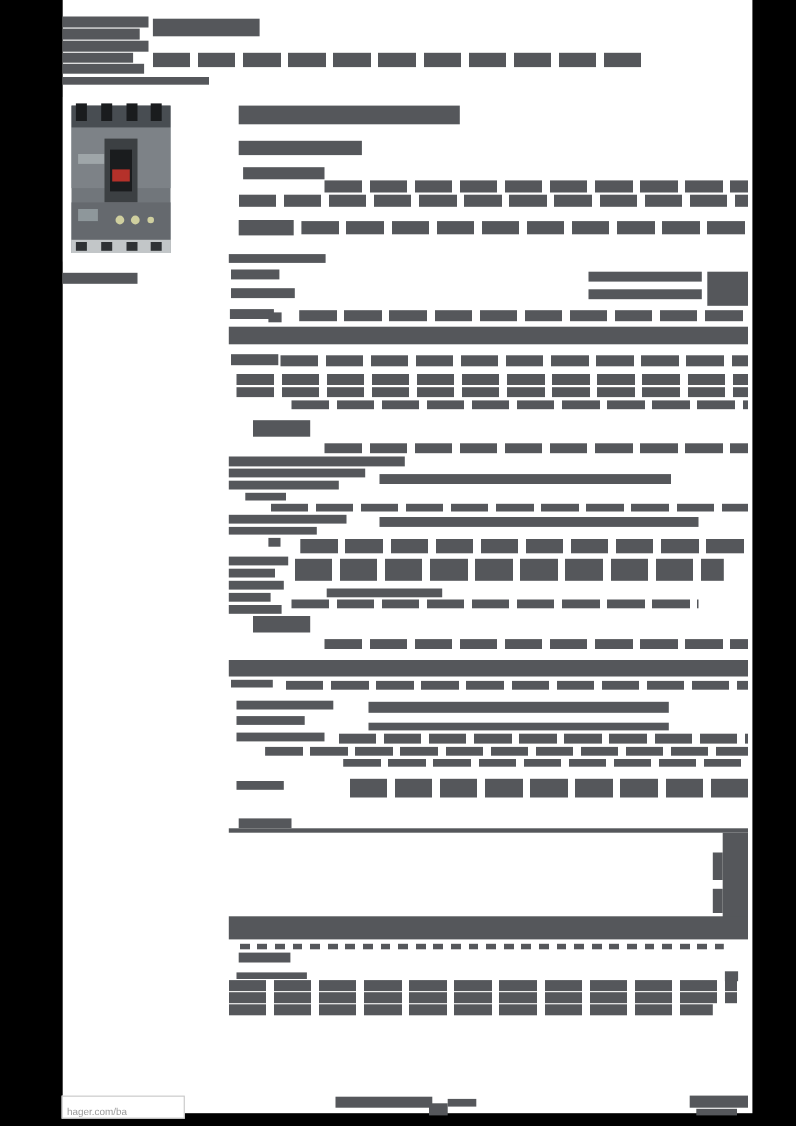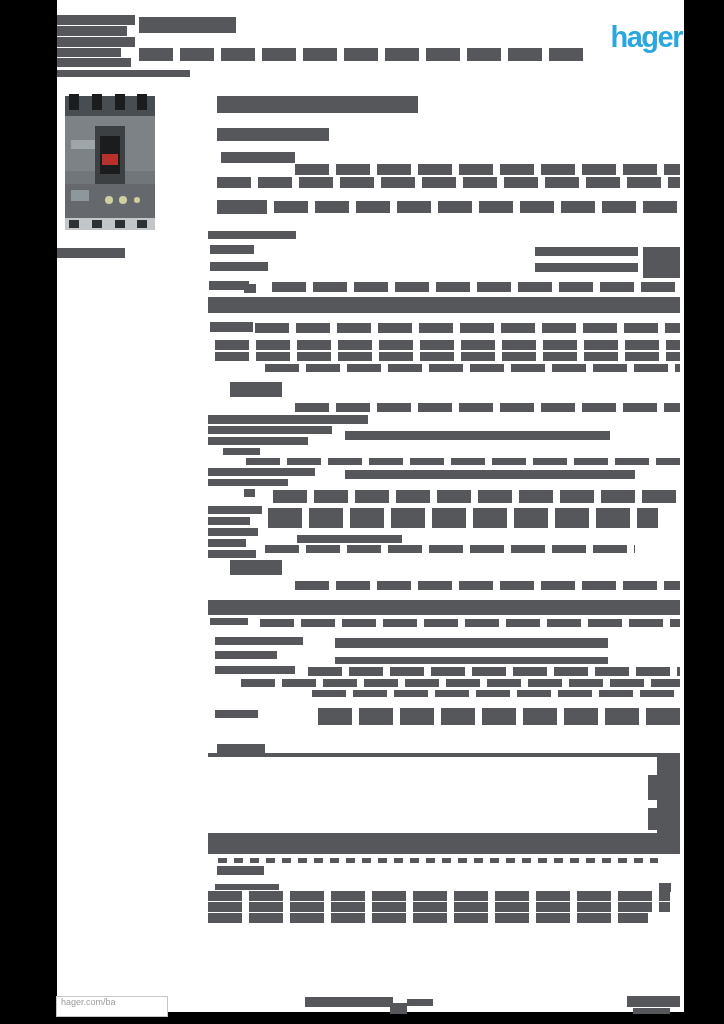--- a/index.html
+++ b/index.html
@@ -34,21 +34,21 @@
     line-height:34px;text-align:right;
   }
   #product-photo{
     position:absolute;left:57px;top:88px;width:105px;height:150px;
   }
   #footer-link-box{
     position:absolute;left:56px;top:996px;width:112px;height:21px;
     background:var(--c-page,#fff);
     border:1px solid var(--c-border,#c6c6c6);
     box-sizing:border-box;
-    display:flex;align-items:flex-start;
+    display:flex;align-items:flex-end;
   }
   #footer-link-box span{
     color:var(--c-footer_text,#9b9b9b);
     font-size:9px;padding-left:4px;
   }
 </style>
 </head>
 <body>
 
 <div id="canvas">
@@ -136,21 +136,20 @@
       <div class="bar words" style="left: 208px; top: 891px; width: 462px; height: 10px;"></div>
       <div class="bar words" style="left: 208px; top: 902px; width: 462px; height: 10px;"></div>
       <div class="bar words" style="left: 208px; top: 913px; width: 440px; height: 10px;"></div>
       <div class="bar" style="left: 305px; top: 997px; width: 88px; height: 10px;"></div>
       <div class="bar" style="left: 390px; top: 1003px; width: 17px; height: 11px;"></div>
       <div class="bar" style="left: 407px; top: 999px; width: 26px; height: 7px;"></div>
       <div class="bar" style="left: 627px; top: 996px; width: 53px; height: 11px;"></div>
       <div class="bar" style="left: 633px; top: 1008px; width: 37px; height: 6px;"></div>
     </div>
 
-  <div id="logo">hager</div>
 
   <svg id="product-photo" viewBox="0 0 105 150" xmlns="http://www.w3.org/2000/svg">
     <rect x="0" y="0" width="105" height="150" style="fill:var(--c-photo_bg,#fff)"></rect>
     <rect x="8" y="8" width="90" height="134" style="fill:var(--c-breaker_body,#71767b)"></rect>
     <rect x="8" y="8" width="90" height="20" style="fill:var(--c-breaker_dark,#484d52)"></rect>
     <g style="fill:var(--c-breaker_black,#1a1c1e)">
       <rect x="12" y="6" width="10" height="16"></rect>
       <rect x="35" y="6" width="10" height="16"></rect>
       <rect x="58" y="6" width="10" height="16"></rect>
       <rect x="80" y="6" width="10" height="16"></rect>

